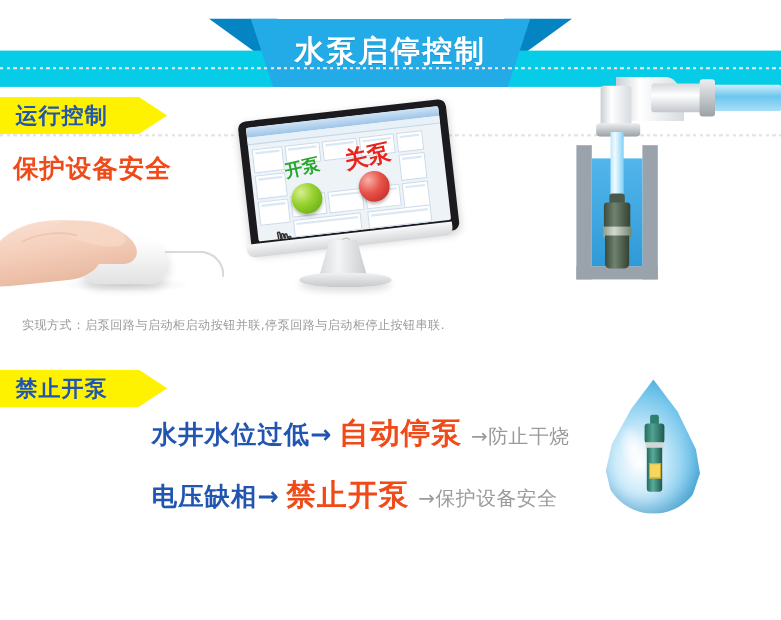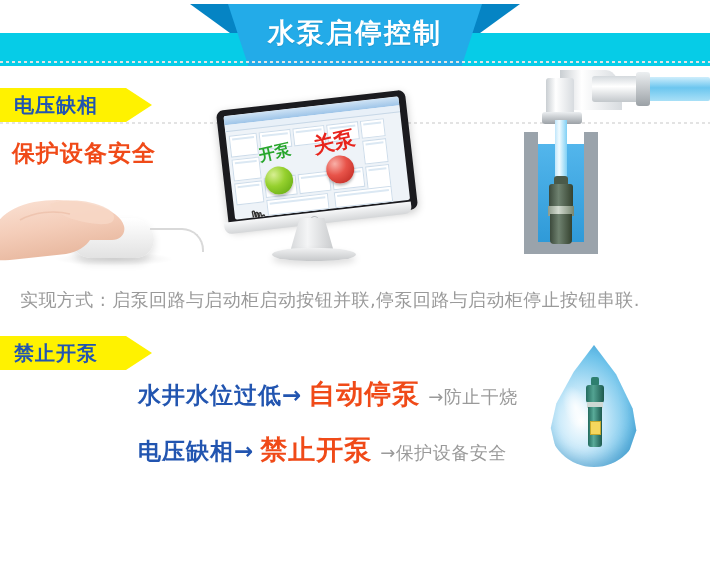--- a/index.html
+++ b/index.html
@@ -33,21 +33,21 @@
     background:#23abe8;
   }
   .ribbon .label{
     position:absolute;top:0;height:62px;width:710px;
     display:flex;align-items:center;justify-content:center;
     color:#ffffff;font-size:27px;font-weight:bold;
     letter-spacing:2px;
     text-shadow:0 1px 1px rgba(0,0,0,.12);
     white-space:nowrap;
   }
-  #banner-top{top:4px;}
+  #banner-top{top:17px;}
   #banner-top .cyanbar{top:29px;}
   #banner-top .wing-l{left:190px;top:0;}
   #banner-top .wing-r{right:190px;top:0;}
   #banner-top .center{left:228px;right:228px;
      clip-path:polygon(0 0,100% 0,92% 100%,8% 100%);}
   #banner-top .label{top:-2px;}
 
   #banner-bottom{top:500px;}
   #banner-bottom .cyanbar{top:29px;}
   #banner-bottom .wing-l{left:190px;top:0;}
@@ -71,21 +71,21 @@
   #tag-protect{left:0;top:336px;width:152px;}
 
   
   .redline{
     position:absolute;left:12px;top:138px;
     color:#f04a18;font-size:23px;font-weight:bold;letter-spacing:1px;
     white-space:nowrap;
   }
   .note{
     position:absolute;left:20px;top:288px;
-    color:#9a9a9a;font-size:18px;white-space:nowrap;letter-spacing:.4px;
+    color:#9a9a9a;font-size:11px;white-space:nowrap;letter-spacing:.4px;
   }
   .rule{position:absolute;white-space:nowrap;display:flex;align-items:baseline;}
   .rule .cond{color:#2255b0;font-size:23px;font-weight:bold;letter-spacing:1px;}
   .rule .act{color:#f04a18;font-size:27px;font-weight:bold;letter-spacing:1px;margin-left:6px;}
   .rule .res{color:#9a9a9a;font-size:18px;letter-spacing:.5px;margin-left:8px;}
   #rule-1{left:138px;top:376px;}
   #rule-2{left:138px;top:432px;}
 
   
   .monitor{position:absolute;left:218px;top:100px;width:200px;height:175px;}
@@ -230,21 +230,21 @@
   <div class="ribbon" id="banner-top">
     <div class="wing-l"></div>
     <div class="wing-r"></div>
     <div class="cyanbar"></div>
     <div class="center"></div>
     <div class="label">水泵启停控制</div>
   </div>
   <div class="dots" style="top:61px"></div>
 
   <div class="tag" id="tag-run">
-    <span>电压缺相</span>
+    <span>运行控制</span>
   </div>
   <div class="dots" style="top:122px"></div>
 
   <div class="redline">保护设备安全</div>
 
   <div class="handmouse">
     <div class="shadow-soft"></div>
     <div class="mouse-body"></div>
     <div class="mouse-split"></div>
     <div class="mouse-cord"></div>

